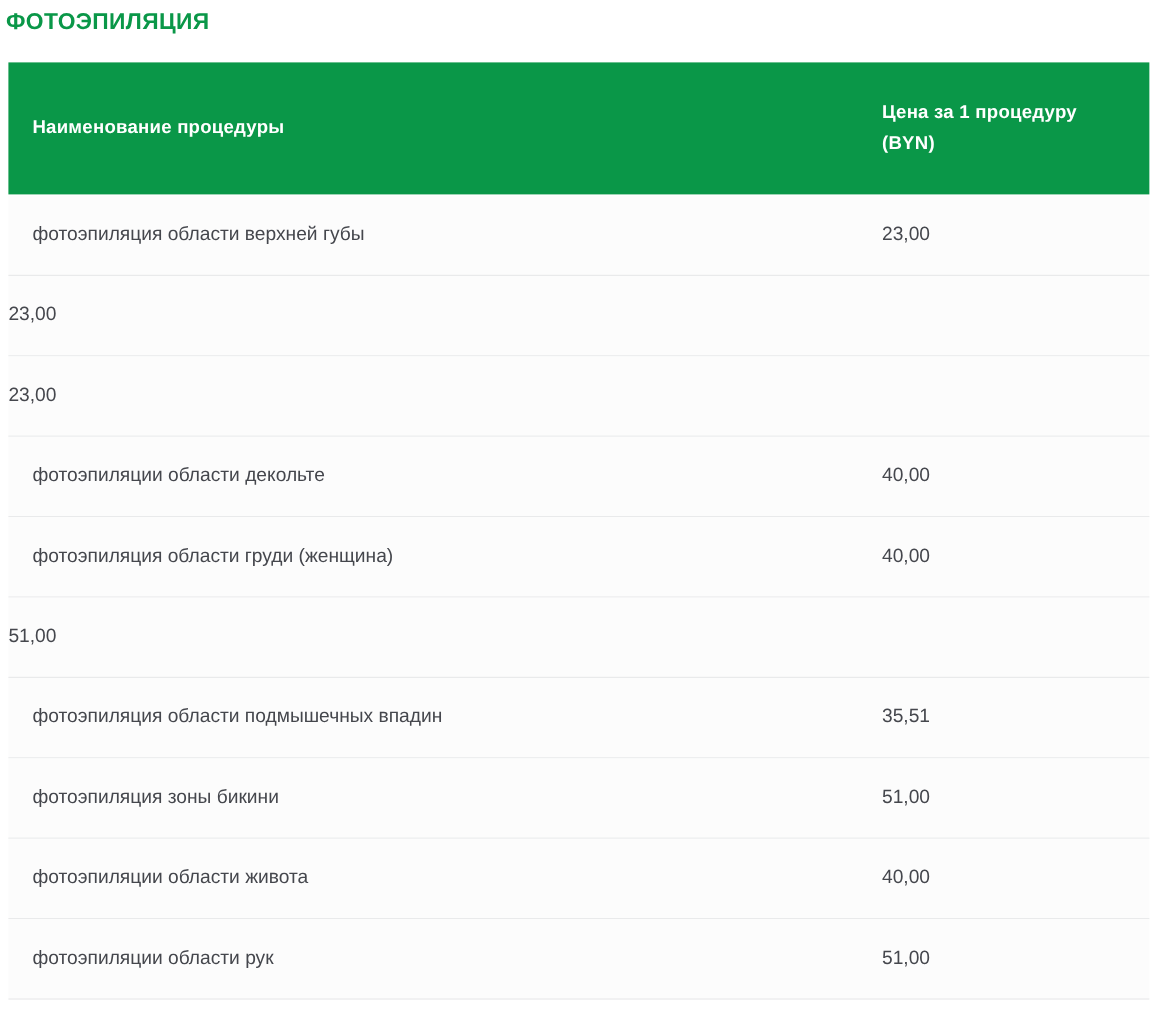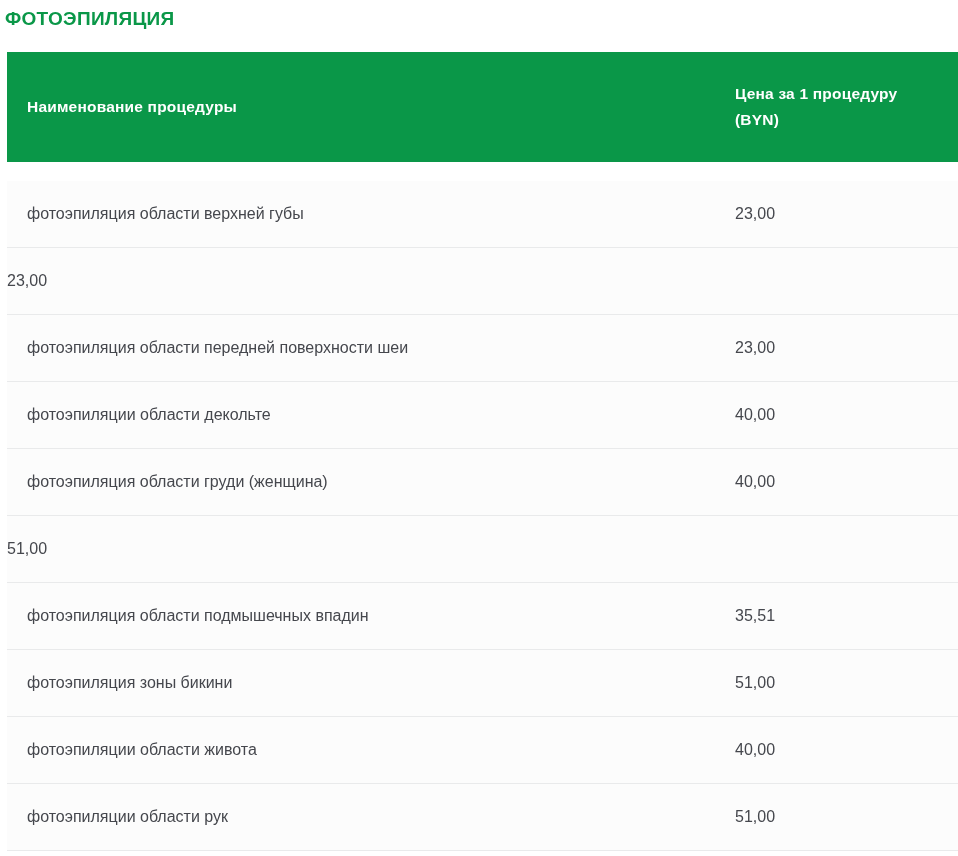--- a/index.html
+++ b/index.html
@@ -46,21 +46,21 @@
     width:175px;
     line-height:26px;
   }
   .tr{
     height:67px;
     display:flex;
     align-items:center;
     background:var(--row-bg);
     border-bottom:1px solid var(--separator);
   }
-  .tr:first-child{margin-top:19px;}
+  .tr:first-child{margin-top:1px;}
   .td{
     font-size:16px;
     color:var(--row-text);
   }
   .td-name{
     width:728px;
     padding-left:20px;
   }
   .td-price{
     width:223px;
@@ -80,21 +80,20 @@
   <div class="tr">
     <div class="td td-name">фотоэпиляция области верхней губы</div>
     <div class="td td-price">23,00</div>
   </div>
 
   <div class="tr">
     <div class="td td-price">23,00</div>
   </div>
 
   <div class="tr">
-    <div class="td td-name">фотоэпиляция области передней поверхности шеи</div>
     <div class="td td-price">23,00</div>
   </div>
 
   <div class="tr">
     <div class="td td-name">фотоэпиляции области декольте</div>
     <div class="td td-price">40,00</div>
   </div>
 
   <div class="tr">
     <div class="td td-name">фотоэпиляция области груди (женщина)</div>

